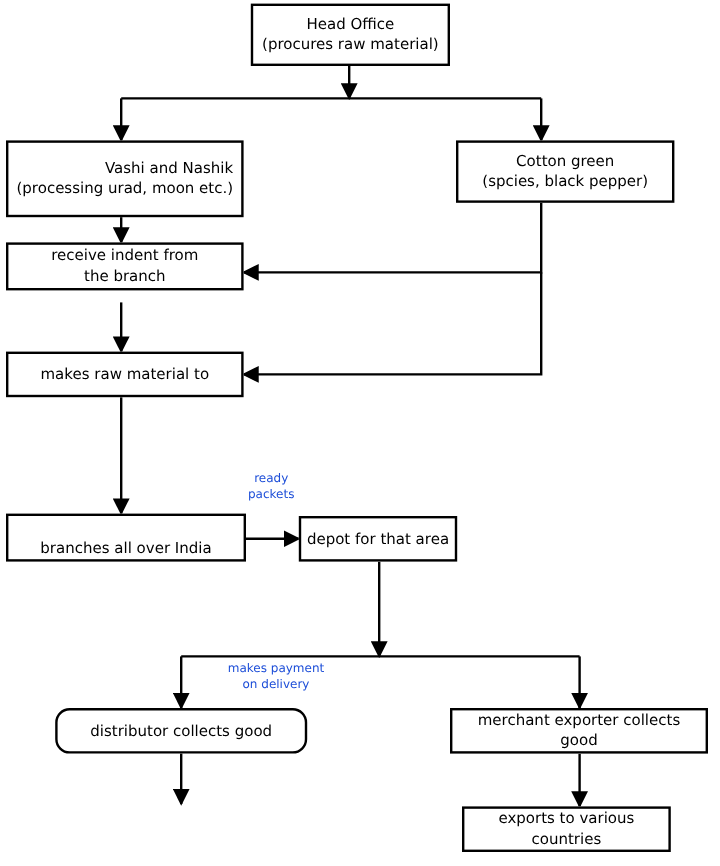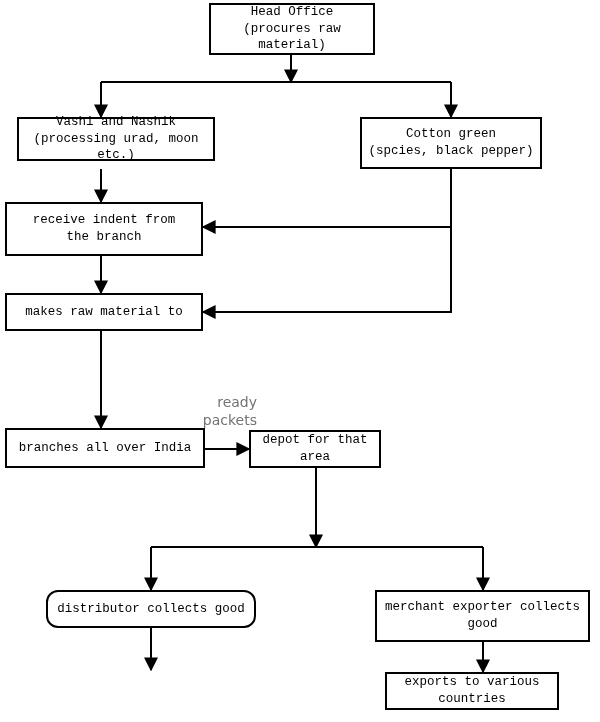--- a/index.html
+++ b/index.html
@@ -28,33 +28,32 @@
     background: #ffffff;
     border: 2px solid #000000;
     display: flex;
     align-items: center;
     justify-content: center;
     text-align: center;
     color: #000000;
     font-size: 12.5px;
     line-height: 1.35;
     z-index: 2;
-    font-family: Liberation Mono, monospace;
   }
   .node .node-label {
     display: block;
     white-space: pre-line;
     padding: 0 4px;
   }
   .edge-label {
     position: absolute;
-    color: #737373;
-    font-size: 14px;
+    color: #1d4ed8;
+    font-size: 10px;
     line-height: 1.28;
-    text-align: right;
+    text-align: center;
     white-space: pre-line;
     background: transparent;
     z-index: 3;
   }
 </style>
 </head>
 <body>
 
 <div id="chart-root">
 
@@ -98,57 +97,59 @@
 
       <path d="M 483 628 L 483 672" marker-end="url(#arrow)"></path>
     </g>
   </svg>
 
   <div class="node" style="left:209px; top:3px; width:166px; height:52px;">
     <span class="node-label">Head Office
 (procures raw material)</span>
   </div>
 
-  <div class="node" style="left:17px; top:117px; width:198px; height:44px;">
+  <div class="node" style="left:5px; top:117px; width:198px; height:64px;text-align:right;">
     <span class="node-label">Vashi and Nashik
 (processing urad, moon etc.)</span>
   </div>
 
-  <div class="node" style="left:360px; top:117px; width:182px; height:52px;">
+  <div class="node" style="left:380px; top:117px; width:182px; height:52px;">
     <span class="node-label">Cotton green
 (spcies, black pepper)</span>
   </div>
 
-  <div class="node" style="left:5px; top:202px; width:198px; height:54px;">
+  <div class="node" style="left:5px; top:202px; width:198px; height:40px;">
     <span class="node-label">receive indent from
 the branch</span>
   </div>
 
   <div class="node" style="left:5px; top:293px; width:198px; height:38px;">
     <span class="node-label">makes raw material to</span>
   </div>
 
-  <div class="node" style="left:5px; top:428px; width:200px; height:40px;">
+  <div class="node" style="left:5px; top:428px; width:200px; height:40px;align-items:flex-end;">
     <span class="node-label">branches all over India</span>
   </div>
 
   <div class="node" style="left:249px; top:430px; width:132px; height:38px;">
     <span class="node-label">depot for that area</span>
   </div>
 
   <div class="node" style="left:46px; top:590px; width:210px; height:38px;border-radius:12px;">
     <span class="node-label">distributor collects good</span>
   </div>
 
-  <div class="node" style="left:375px; top:590px; width:215px; height:52px;">
+  <div class="node" style="left:375px; top:590px; width:215px; height:38px;">
     <span class="node-label">merchant exporter collects good</span>
   </div>
 
 
   <div class="node" style="left:385px; top:672px; width:174px; height:38px;">
     <span class="node-label">exports to various countries</span>
   </div>
 
   <div class="edge-label" style="left:195px; top:394px; width:62px;">ready
 packets</div>
 
+  <div class="edge-label" style="left:165px; top:552px; width:130px;">makes payment
+on delivery</div>
 
 </div>
 
 </body></html>

